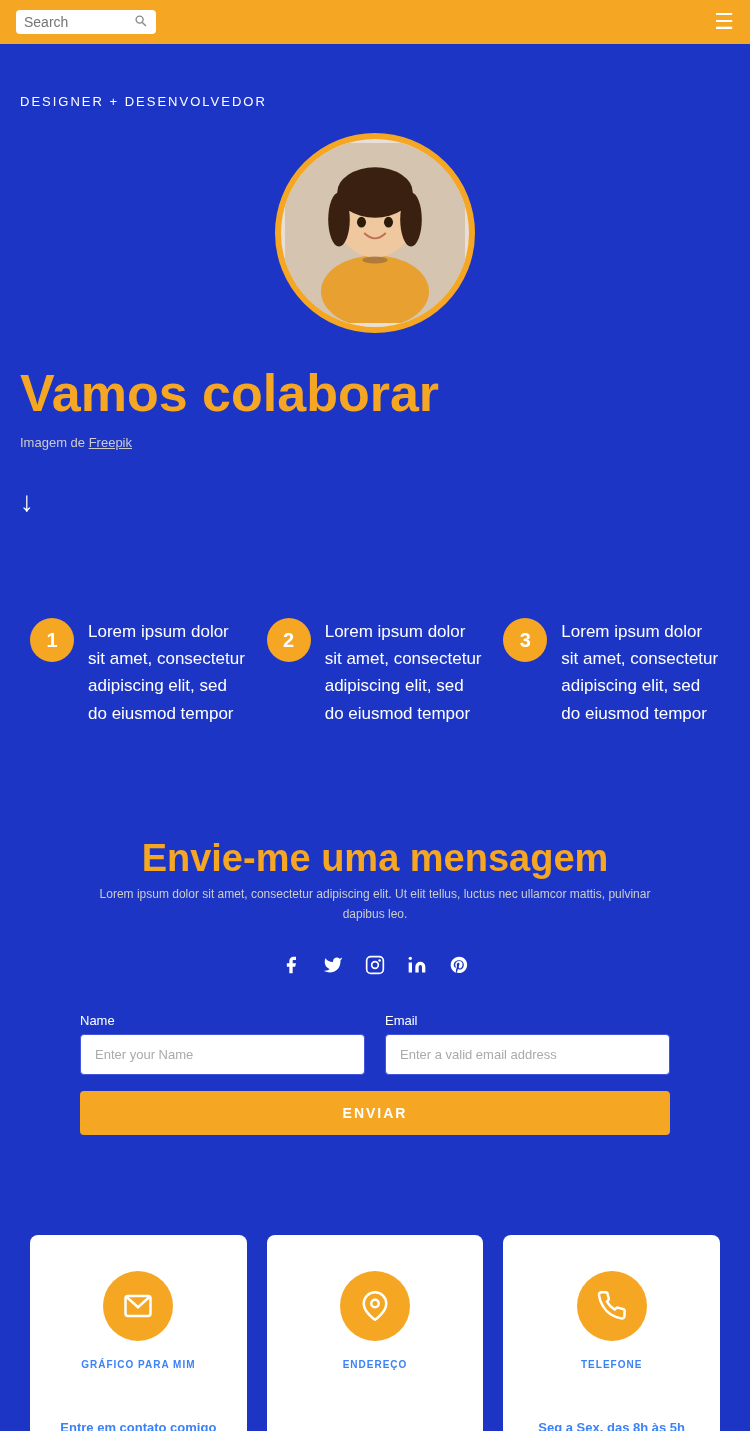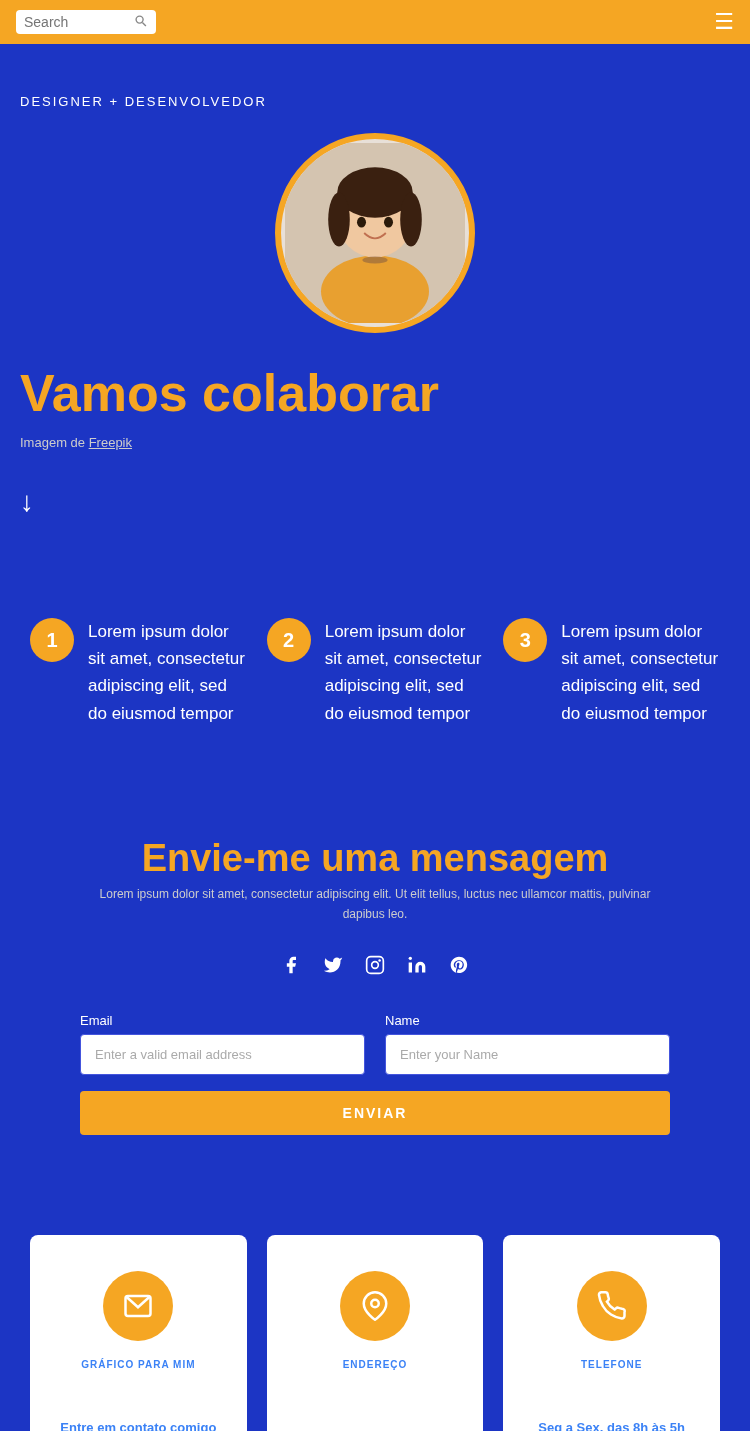--- a/index.html
+++ b/index.html
@@ -328,26 +328,26 @@
     </div>
     <div class="social-icon">
       <svg width="20" height="20" viewBox="0 0 24 24" fill="white">
           <path d="M12 2C6.48 2 2 6.48 2 12c0 4.24 2.65 7.86 6.39 9.29-.09-.78-.17-1.98.04-2.83.18-.77 1.22-5.17 1.22-5.17s-.31-.62-.31-1.54c0-1.45.84-2.53 1.88-2.53.89 0 1.32.67 1.32 1.47 0 .9-.57 2.24-.87 3.48-.25 1.04.52 1.88 1.54 1.88 1.85 0 3.09-2.38 3.09-5.19 0-2.14-1.44-3.76-4.05-3.76-2.96 0-4.8 2.21-4.8 4.68 0 .85.24 1.44.62 1.9.17.2.19.28.13.51-.04.17-.14.57-.18.73-.06.23-.24.32-.44.23-1.24-.51-1.82-1.87-1.82-3.4 0-2.53 2.14-5.58 6.38-5.58 3.42 0 5.65 2.48 5.65 5.14 0 3.53-1.95 6.17-4.82 6.17-.96 0-1.87-.52-2.18-1.1l-.59 2.28c-.21.82-.78 1.85-1.16 2.48.87.27 1.79.42 2.75.42 5.52 0 10-4.48 10-10S17.52 2 12 2z"></path>
         </svg>
     </div>
   </div>
 
   <div class="form-row">
     <div class="form-group">
+      <label>Name</label>
+      <input type="text" placeholder="Enter your Name" style="">
+    </div>
+    <div class="form-group">
       <label>Email</label>
       <input type="email" placeholder="Enter a valid email address" style="">
-    </div>
-    <div class="form-group">
-      <label>Name</label>
-      <input type="text" placeholder="Enter your Name" style="">
     </div>
   </div>
   <button class="submit-btn">ENVIAR</button>
 </section>
 
 <section class="cards-section">
 
   <div class="info-card">
     <div class="card-icon-circle">
       <svg width="30" height="30" viewBox="0 0 24 24" fill="none" stroke="white" stroke-width="2">

